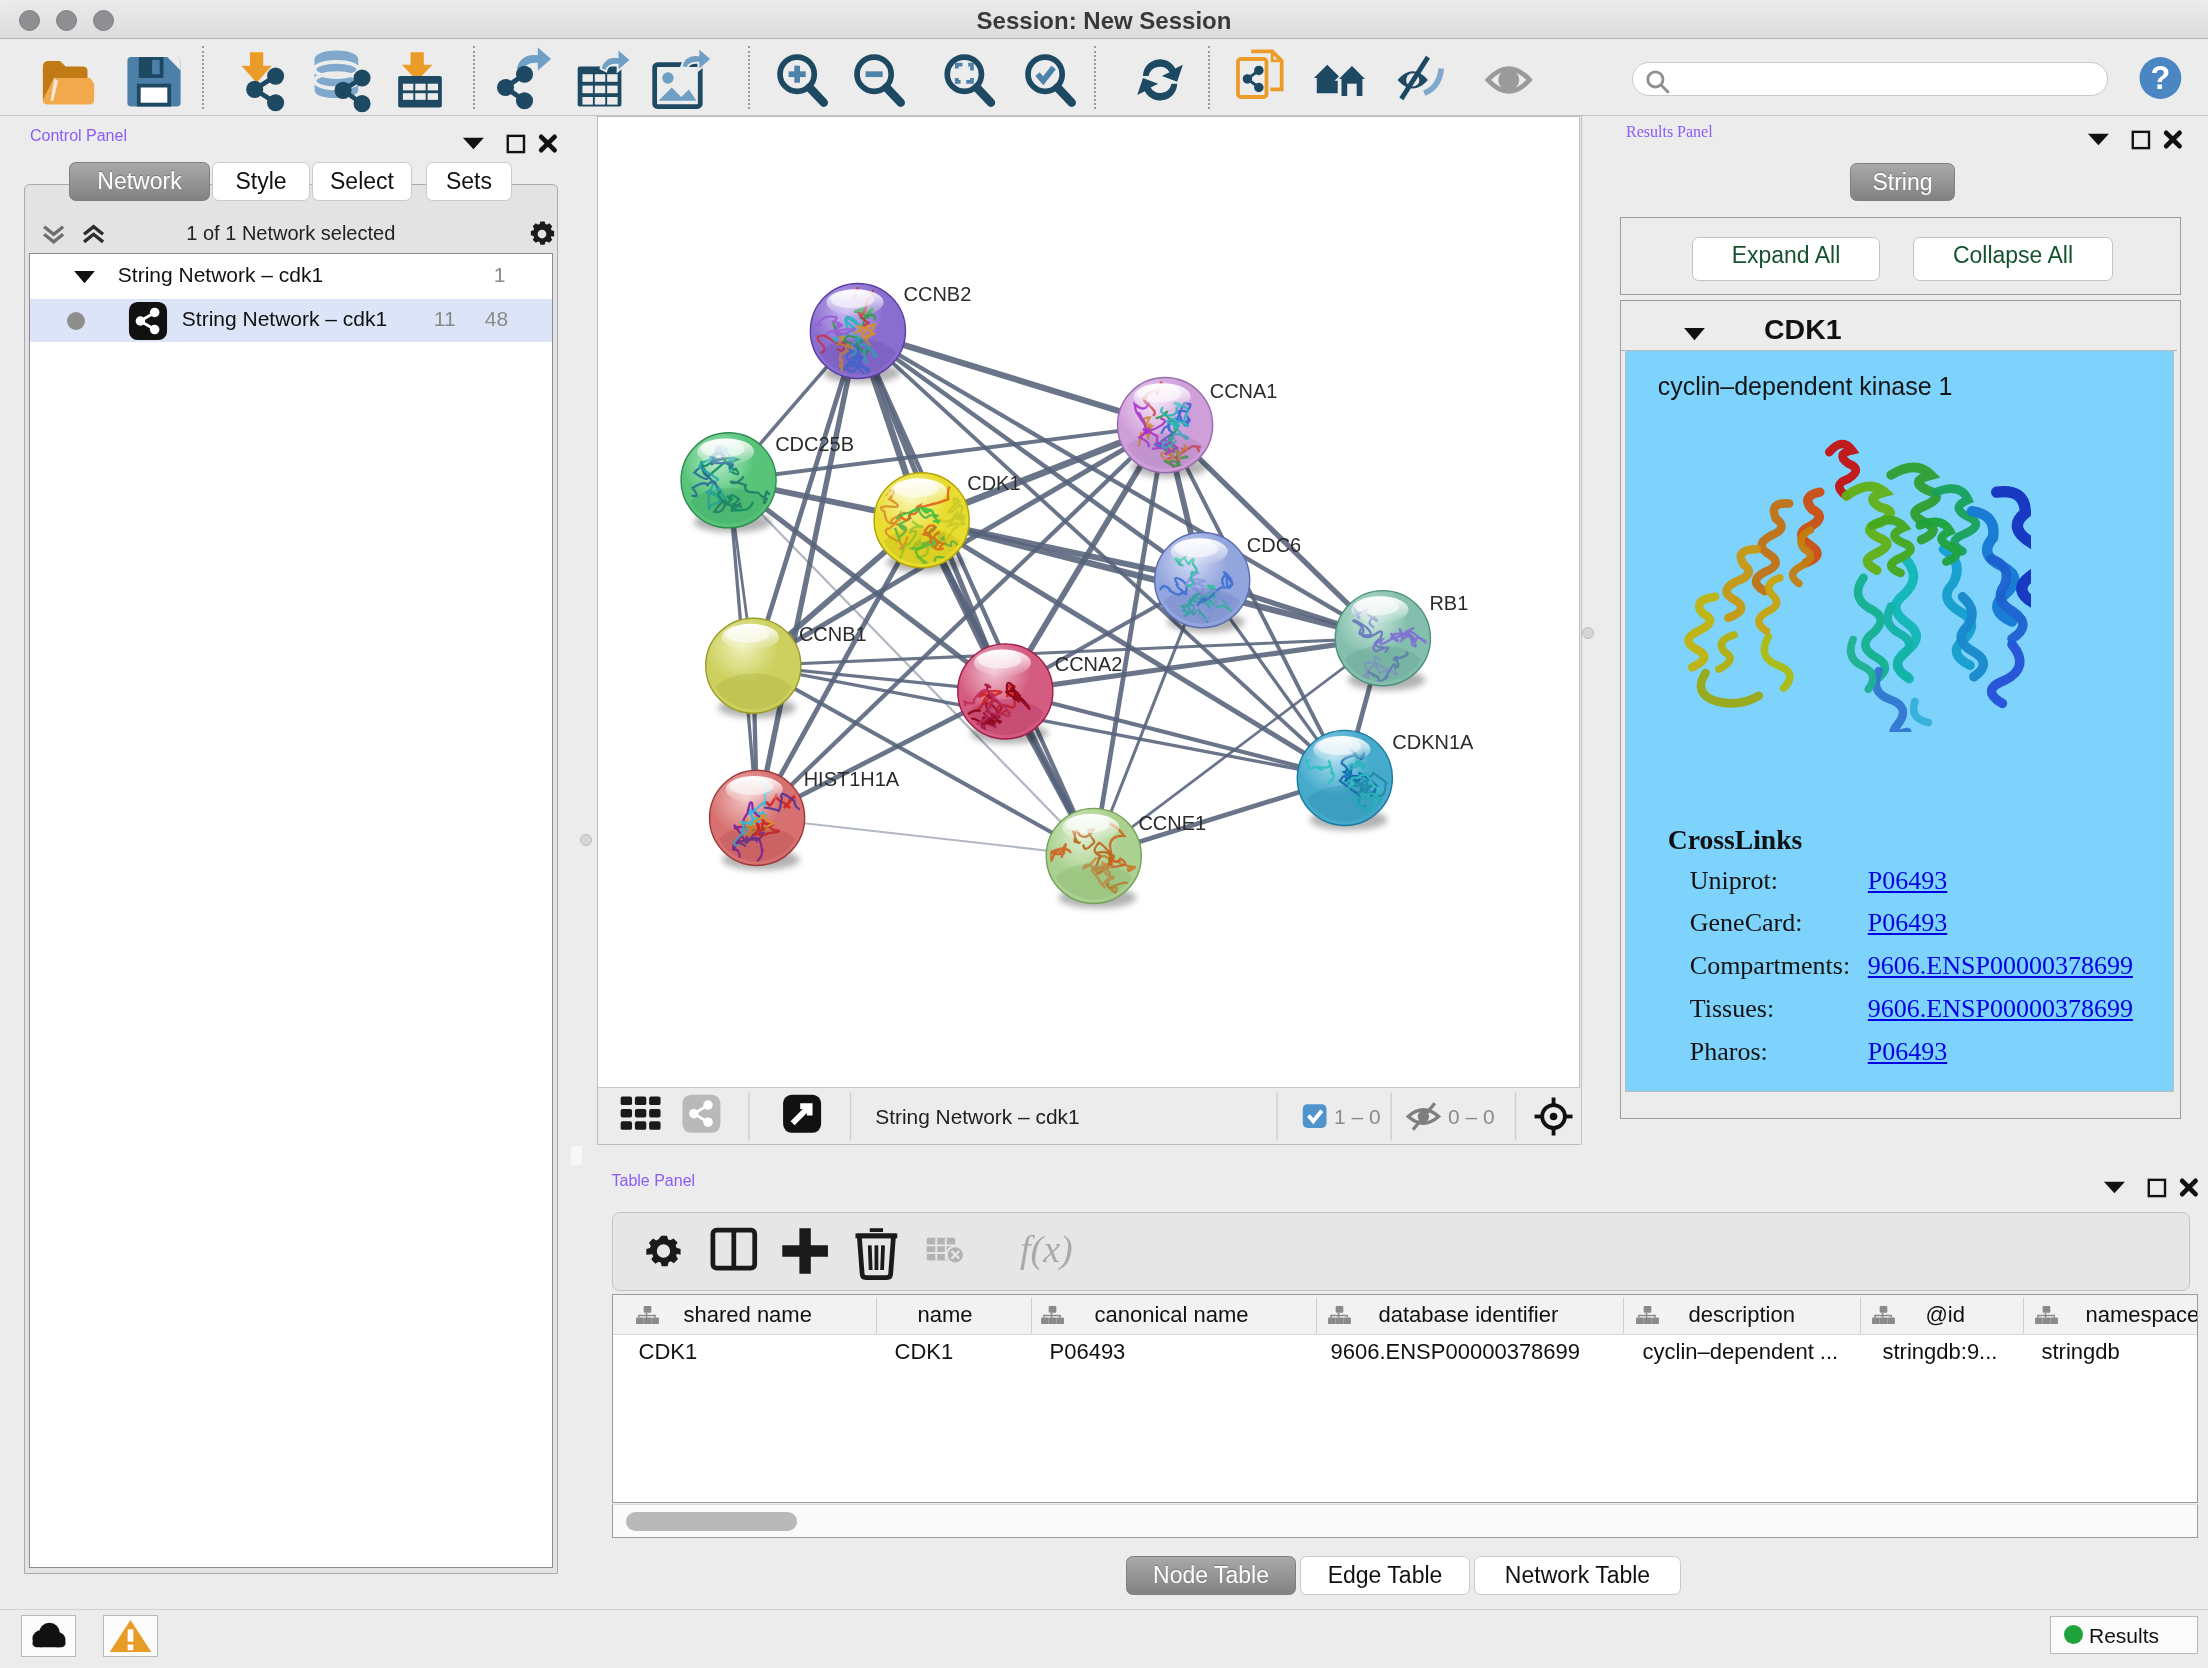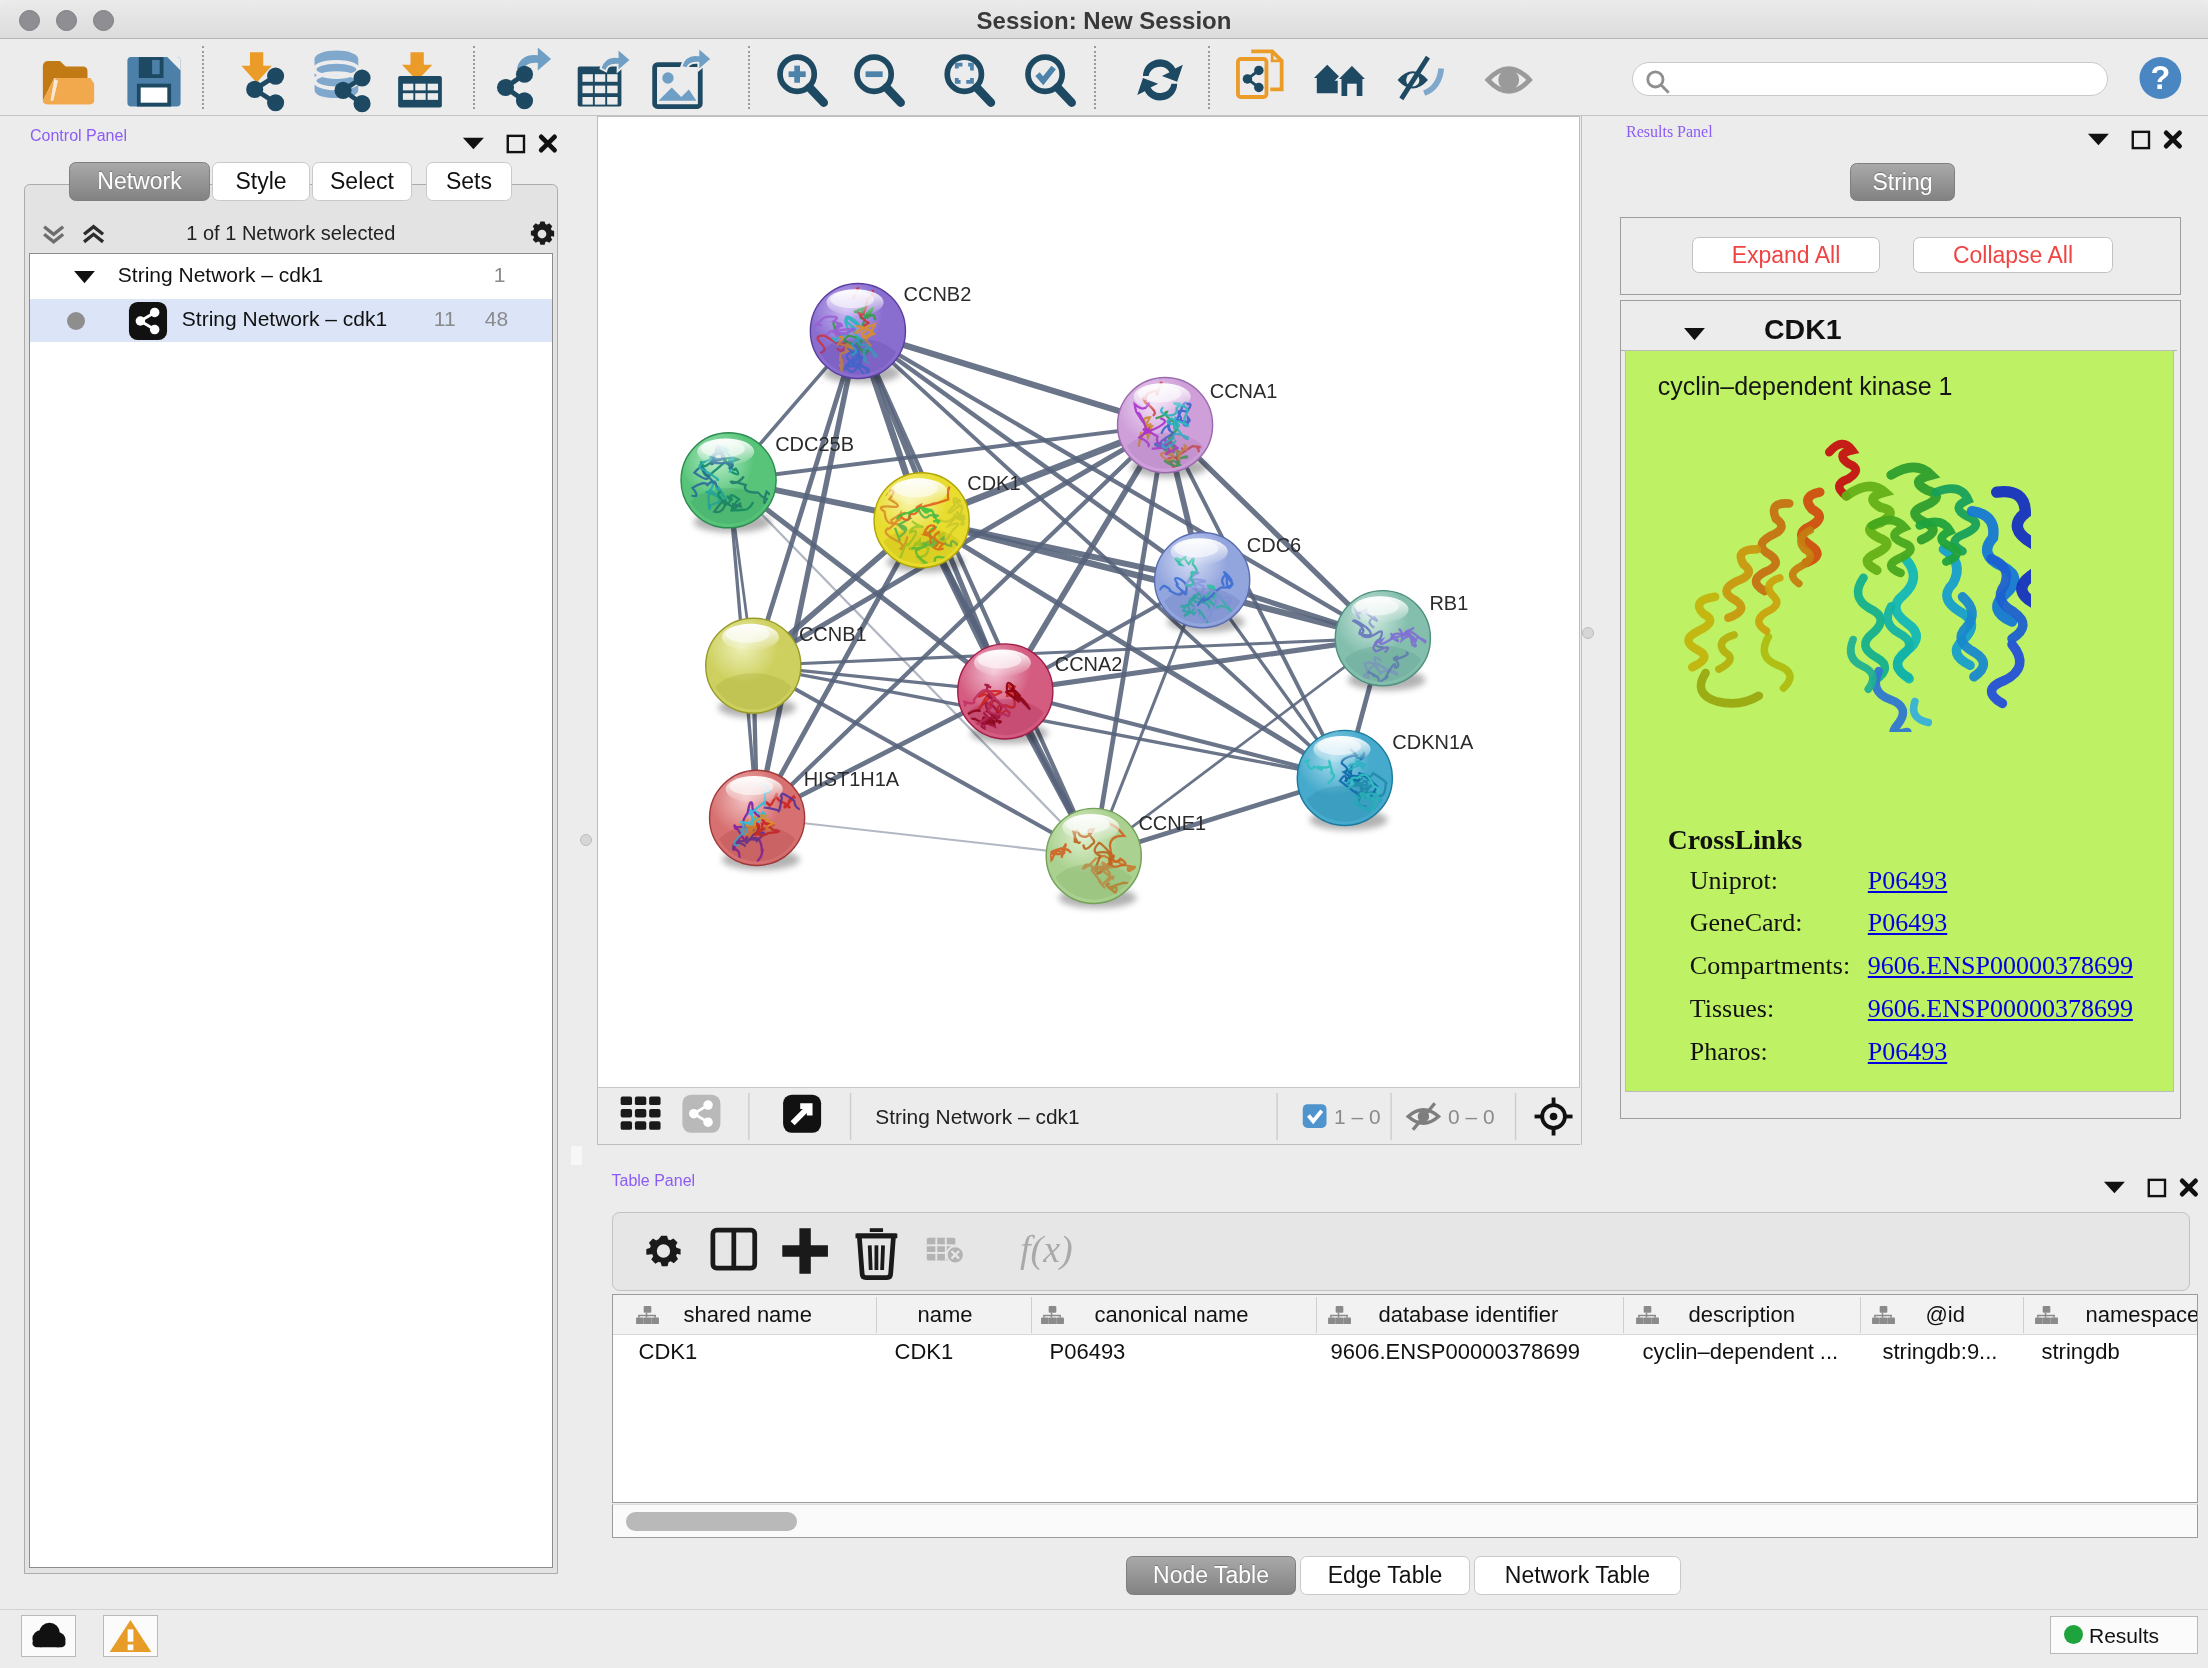--- a/index.html
+++ b/index.html
@@ -30,21 +30,21 @@
 .rowtext { font-size:21px; color:#111; }
 .rownum { font-size:21px; color:#8a8a8a; }
 
 
 #net { position:absolute; left:597px; top:116px; width:983px; height:1029px; background:#fff; border:1px solid #bdbdbd; }
 #netstatus { position:absolute; left:0px; bottom:0px; width:982px; height:57px; background:#ececec; border-top:1px solid #c6c6c6; }
 
 
 #rp { position:absolute; left:1581px; top:116px; width:618px; height:1039px; background:#ececec; border-left:1px solid #c0c0c0; }
 .rbox { position:absolute; left:38px; width:561px; border:1.9px solid #9d9d9d; background:#ececec; }
-.btn { position:absolute; height:36px; background:#fff; border:1px solid #c2c2c2; border-radius:6.7px; font-size:23px; color:#ef4444; text-align:center; }
+.btn { position:absolute; height:44px; background:#fff; border:1px solid #c2c2c2; border-radius:6.7px; font-size:23px; color:#14532d; text-align:center; }
 .serif { font-family:"Liberation Serif", serif; }
 a.lnk { color:#0000e0; font-family:"Liberation Serif", serif; text-decoration:underline; }
 
 
 #tp { position:absolute; left:582px; top:1145px; width:1626px; height:1415px; background:#ececec; }
 #tp-toolbar { position:absolute; left:29.5px; top:67px; width:1578px; height:79px; background:#e6e6e6; border:1px solid #c2c2c2; border-radius:7.6px; }
 #tp-table { position:absolute; left:29.5px; top:149px; width:1586px; height:209px; background:#fff; border:1px solid #9b9b9b; overflow:hidden; }
 #tp-header { position:absolute; left:0; top:0; width:100%; height:40px; background:#f2f2f2; border-bottom:1px solid #d8d8d8; }
 .th { position:absolute; top:0; height:40px; font-size:22px; color:#111; line-height:40px; }
 .thsep { position:absolute; top:1.9px; height:36px; border-left:1px solid #cfcfcf; }
@@ -700,21 +700,21 @@
   <div class="rbox" style="top:101px; height:78px;">
     <div class="btn" style="left:71px; top:19px; width:188px; line-height:34px;">Expand All</div>
     <div class="btn" style="left:292px; top:19px; width:200px; line-height:34px;">Collapse All</div>
   </div>
   <div class="rbox" style="top:184px; height:819px;">
     <svg class="abs" style="left:61px; top:25px;" width="25" height="17" viewBox="0 0 26 18">
         <path d="M2 2 L24 2 L13 15 Z" fill="#111"></path>
       </svg>
     <div style="position:absolute; left:143px; top:12.4px; font-size:28.5px; font-weight:bold; color:#111;">CDK1</div>
     <div style="position:absolute; left:0px; top:49px; width:556px; border-top:1px solid #adadad;"></div>
-    <div style="position:absolute; left:3.8px; top:49px; width:549px; height:742px; background:#bef264; border:1px solid #bcbcbc;">
+    <div style="position:absolute; left:3.8px; top:49px; width:549px; height:742px; background:#7dd3fc; border:1px solid #bcbcbc;">
       <div style="position:absolute; left:32px; top:21px; font-size:25px; color:#151515;">cyclin–dependent kinase 1</div>
       <svg class="abs" style="left:51px; top:84px;" width="354" height="297" viewBox="0 0 372 312">
           <g fill="none" stroke-linecap="round" stroke-opacity="0.95">
             <path d="M160 18 q14 -16 24 -2 q-18 4 -4 14 q16 6 0 16 q-18 6 -2 18" stroke="#c41212" stroke-width="9"></path>
             <path d="M150 60 q-20 4 -8 18 q16 8 -2 18 q-18 8 0 20 q16 10 -4 18" stroke="#cf4e10" stroke-width="10"></path>
             <path d="M118 72 q-22 -2 -14 16 q14 10 -6 18 q-18 10 0 20 q14 10 -6 18 q-18 10 0 20" stroke="#c47112" stroke-width="9"></path>
             <path d="M84 120 q-24 0 -14 16 q14 10 -8 18 q-20 10 0 20 q14 10 -8 18" stroke="#c9980f" stroke-width="9"></path>
             <path d="M40 170 q-26 4 -12 18 q16 8 -6 18 q-20 10 0 20 q16 8 -6 18" stroke="#c2b40d" stroke-width="9"></path>
             <path d="M30 250 q-14 22 12 30 q24 6 44 -6" stroke="#9aa811" stroke-width="9"></path>
             <path d="M96 212 q-12 22 10 30 q22 8 6 24" stroke="#aebc10" stroke-width="8"></path>

